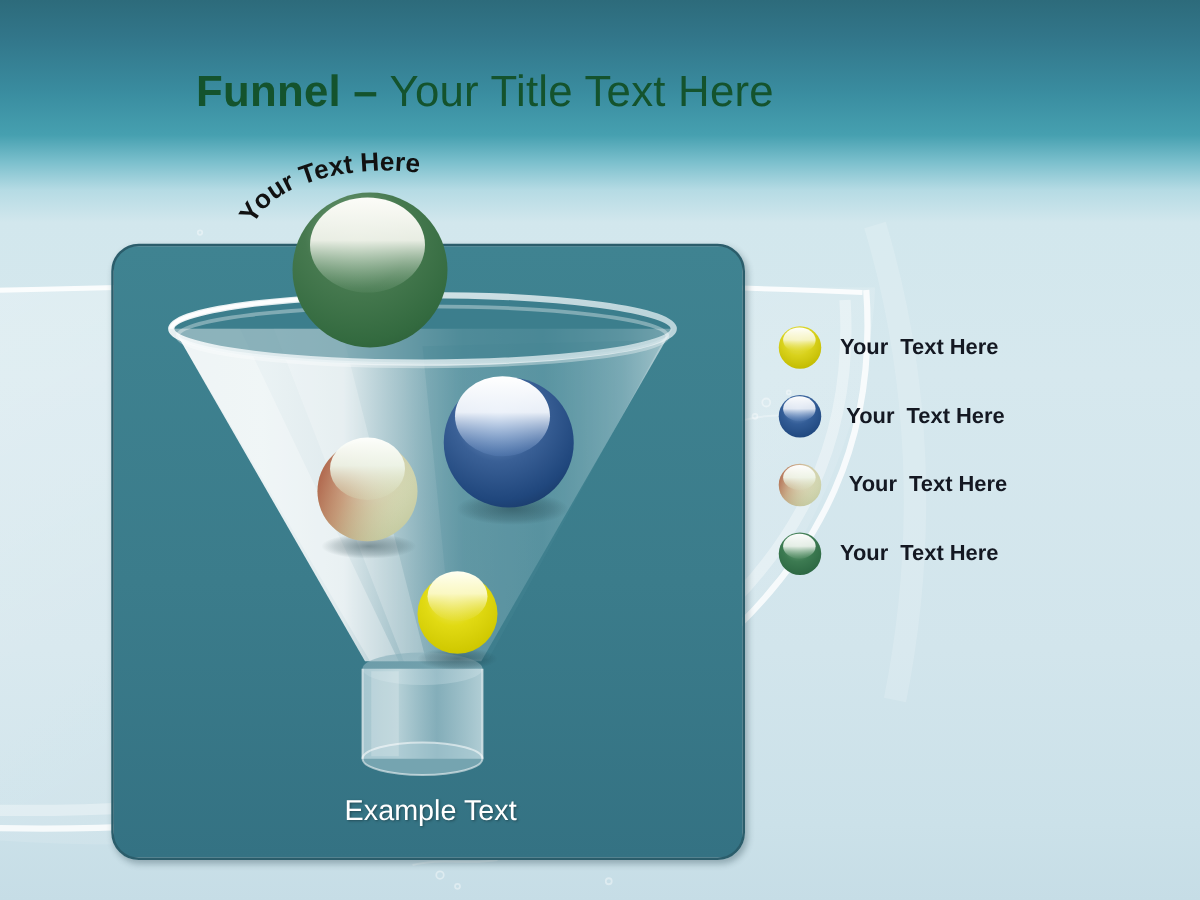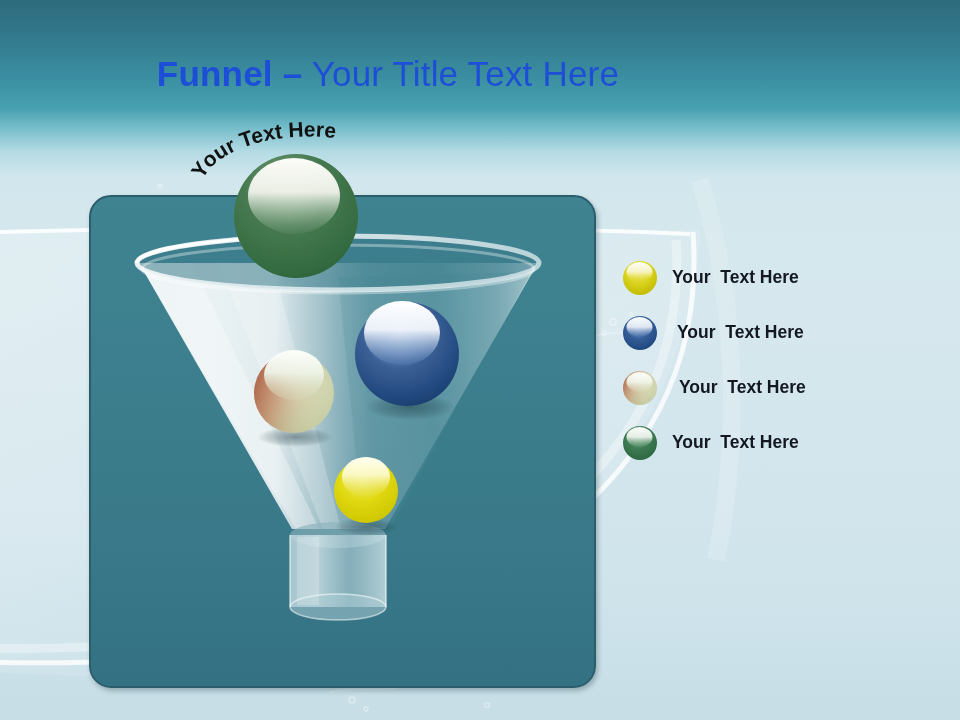--- a/index.html
+++ b/index.html
@@ -45,21 +45,21 @@
     width: 960px; height: 720px;
   }
 
   
   .title {
     position: absolute;
     left: 0;
     top: 52px;
     width: 776px;
     text-align: center;
-    color: #1d4ed8;
+    color: #14532d;
     font-size: 35px;
     line-height: 44px;
     letter-spacing: 0.2px;
     white-space: nowrap;
   }
   .title .bold { font-weight: bold; }
   .title .light { font-weight: normal; }
 
   
   .panel {
@@ -319,20 +319,21 @@
         <ellipse cx="203" cy="178" rx="30" ry="25" fill="url(#gTanHi)"></ellipse>
       </g>
 
       <g>
         <ellipse cx="275" cy="330" rx="32" ry="9" fill="url(#sphShadow)"></ellipse>
         <circle cx="275" cy="294" r="32" fill="url(#gYellowBody)"></circle>
         <ellipse cx="275" cy="280" rx="24" ry="20" fill="url(#gYellowHi)"></ellipse>
       </g>
     </svg>
 
+    <div class="panel-caption">Example Text</div>
   </div>
 
   <svg class="top-sphere-wrap" viewBox="0 0 128 128">
     <defs>
       <radialGradient id="gGreenBody2" cx="0.42" cy="0.28" r="0.85">
         <stop offset="0%" stop-color="#84ab8a"></stop>
         <stop offset="40%" stop-color="#46794f"></stop>
         <stop offset="80%" stop-color="#336a3f"></stop>
         <stop offset="100%" stop-color="#2a5c37"></stop>
       </radialGradient>

